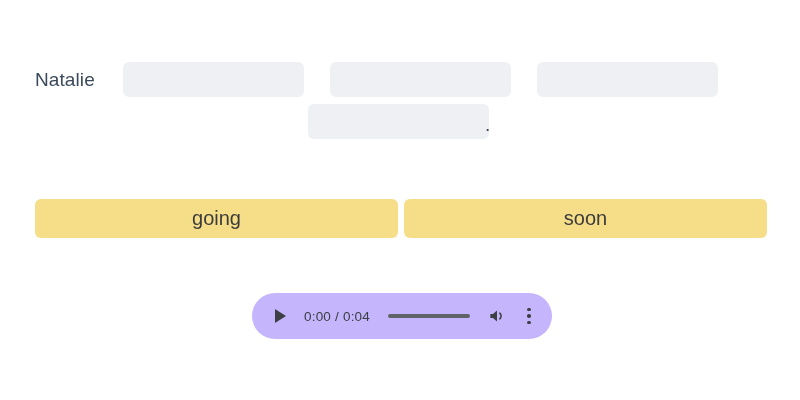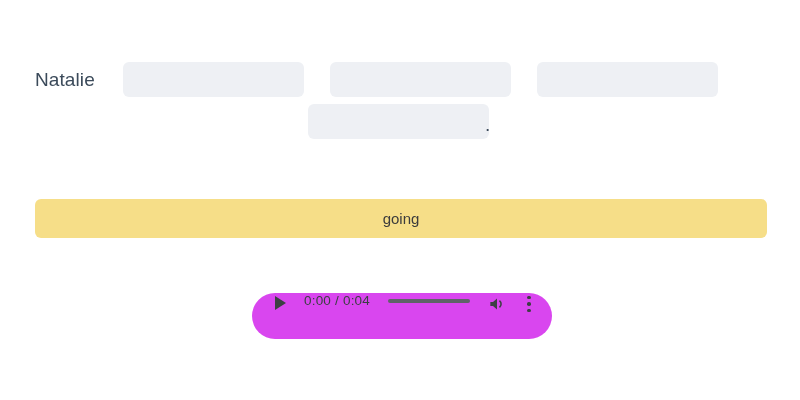--- a/index.html
+++ b/index.html
@@ -84,37 +84,38 @@
   }
 
   .word-tile {
     flex: 1 1 0;
     height: 39px;
     background: #f6de88;
     border-radius: 6px;
     display: flex;
     align-items: center;
     justify-content: center;
-    font-size: 15px;
+    font-size: 20px;
     color: #3c3c3c;
     cursor: pointer;
     user-select: none;
     box-sizing: border-box;
   }
 
   
   .audio-player {
     position: absolute;
     left: 252px;
     top: 293px;
     width: 300px;
     height: 46px;
-    background: #d946ef;
+    background: #c4b5fd;
     border-radius: 23px;
     display: flex;
+    align-items: center;
     box-sizing: border-box;
     padding: 0 14px 0 18px;
   }
 
   .ap-play {
     width: 20px;
     height: 20px;
     flex: 0 0 auto;
     display: flex;
     align-items: center;
@@ -202,20 +203,21 @@
 
     <div class="sentence-row2">
       <div class="blank-slot w4"></div>
 
       <span class="terminal-punctuation">.</span>
     </div>
   </div>
 
   <div class="word-bank">
     <div class="word-tile">going</div>
+    <div class="word-tile">soon</div>
   </div>
 
   <div class="audio-player">
 
     <div class="ap-play">
       <span class="tri"></span>
     </div>
 
     <div class="ap-time">0:00 / 0:04</div>
 

